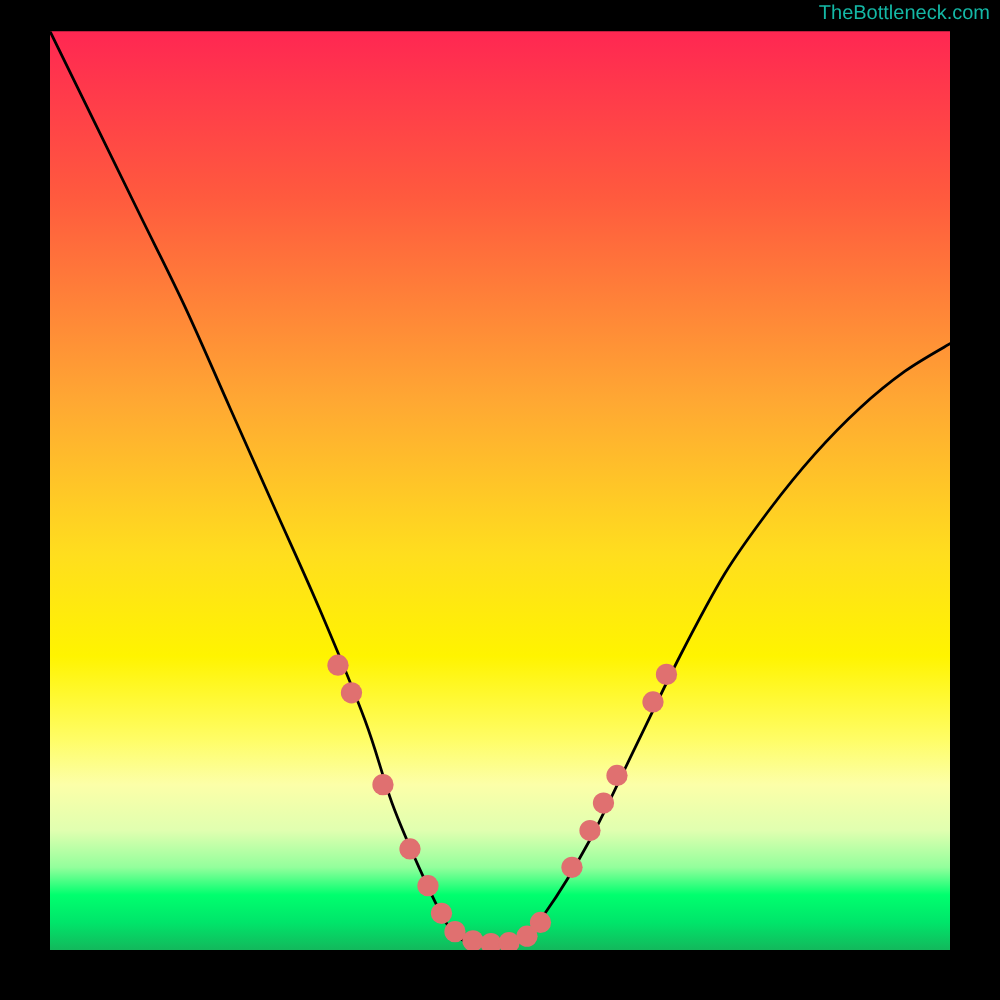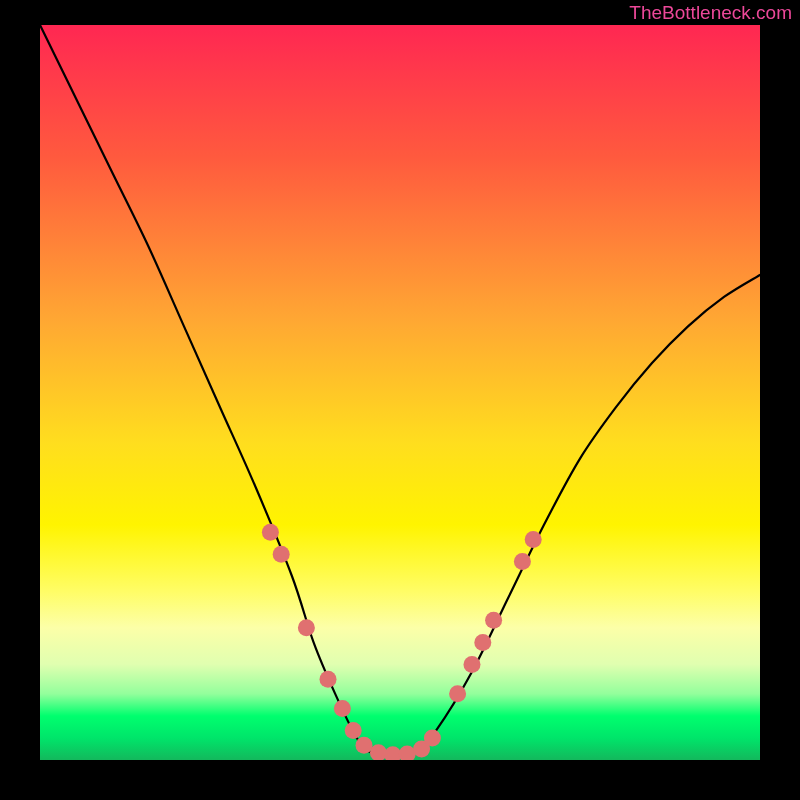--- a/index.html
+++ b/index.html
@@ -13,22 +13,22 @@
   .frame {
     position: relative;
     width: 800px;
     height: 800px;
     background: #000;
   }
   .watermark {
     position: absolute;
     top: 2px;
     right: 8px;
-    color: #ec4899;
-    font-size: 19px;
+    color: #14b8a6;
+    font-size: 16px;
     font-weight: 400;
     z-index: 5;
     font-family: Arial, Helvetica, sans-serif;
   }
   .plot-area {
     position: absolute;
     left: 40px;
     top: 25px;
     width: 720px;
     height: 735px;

